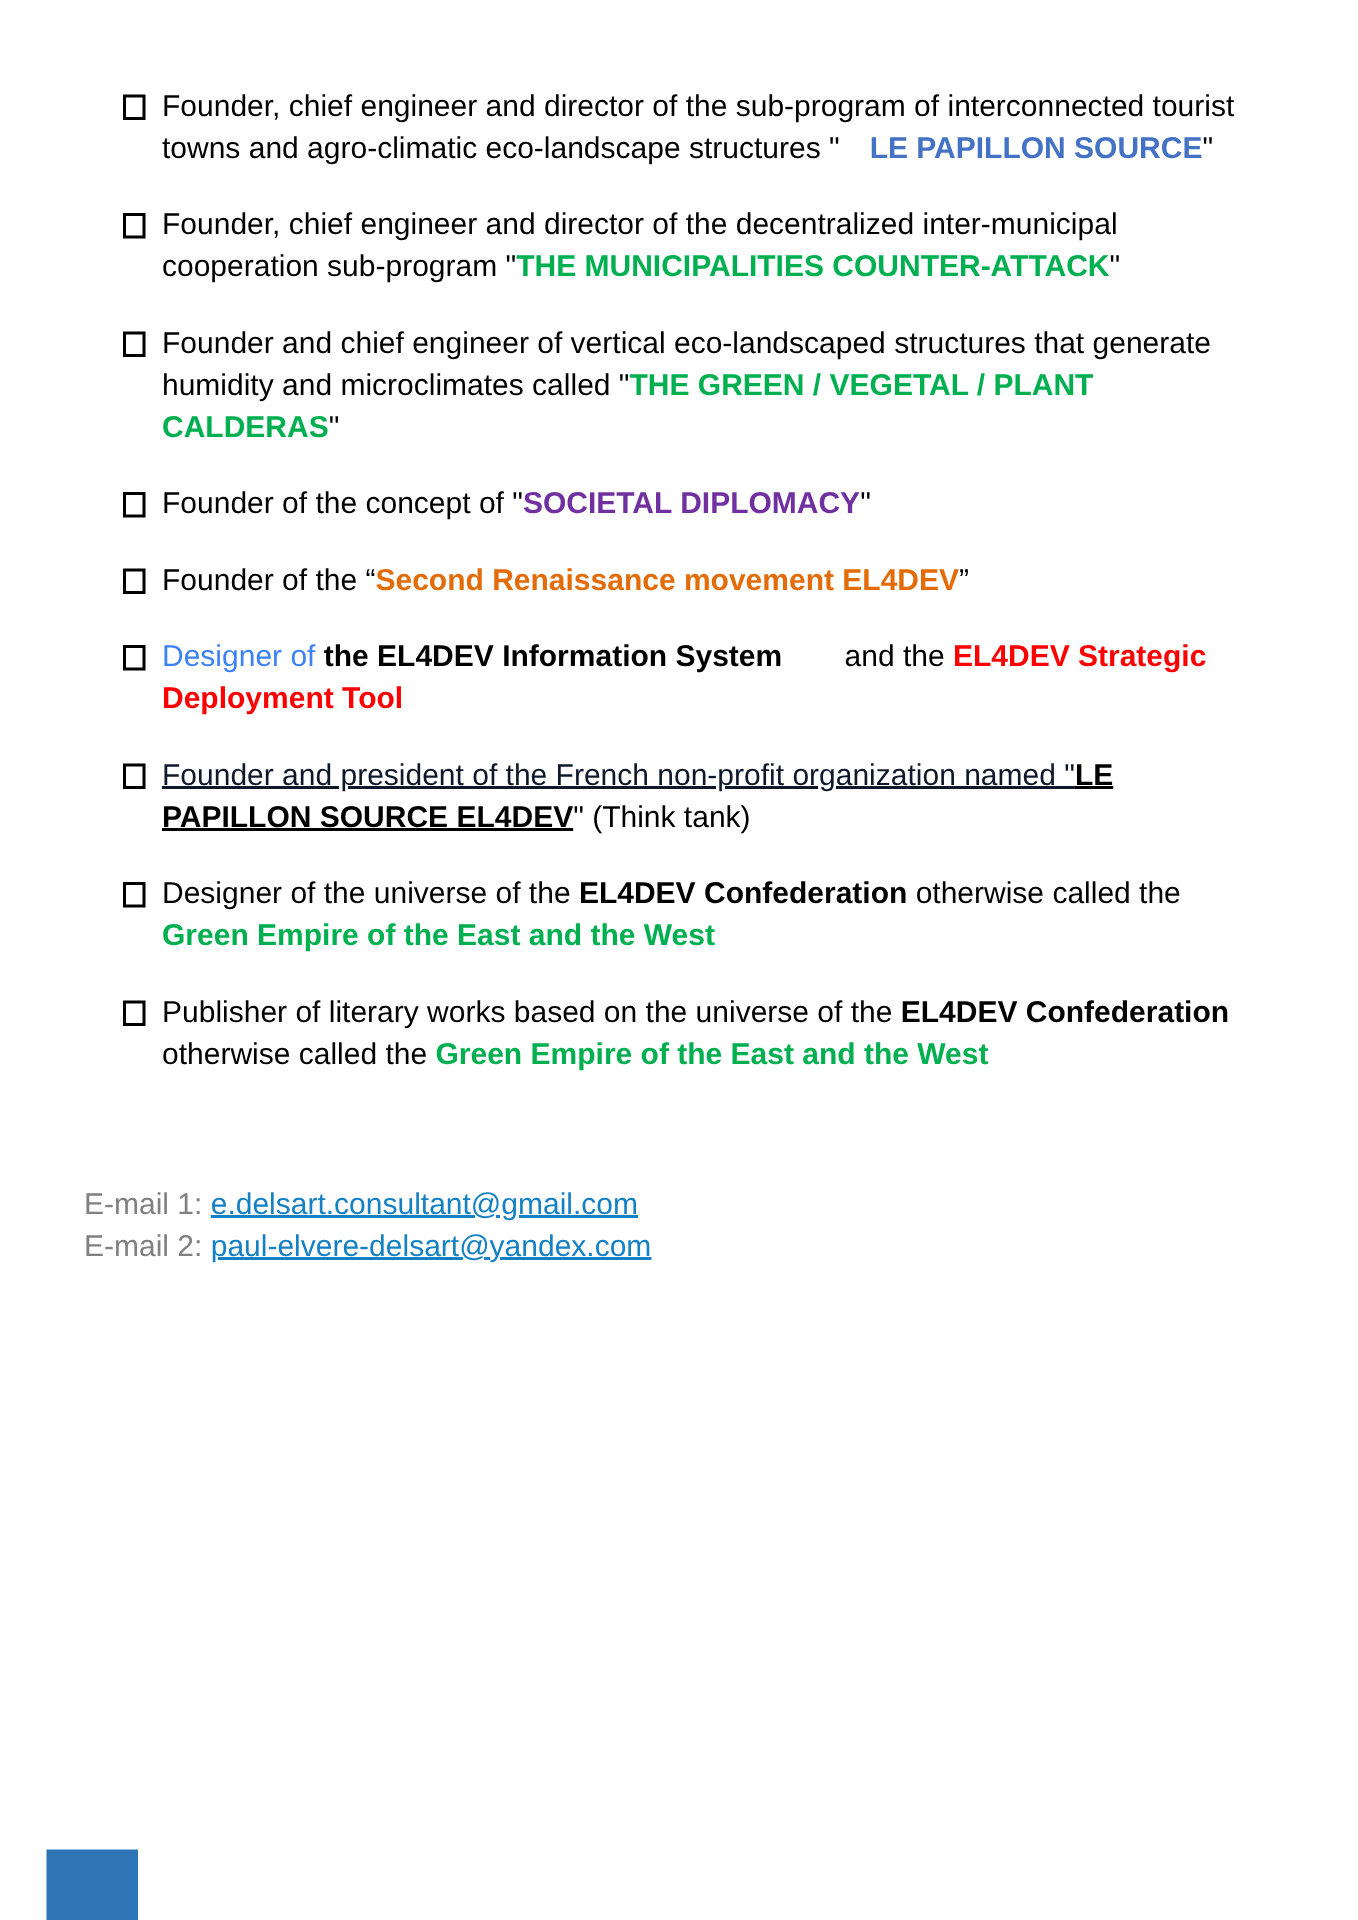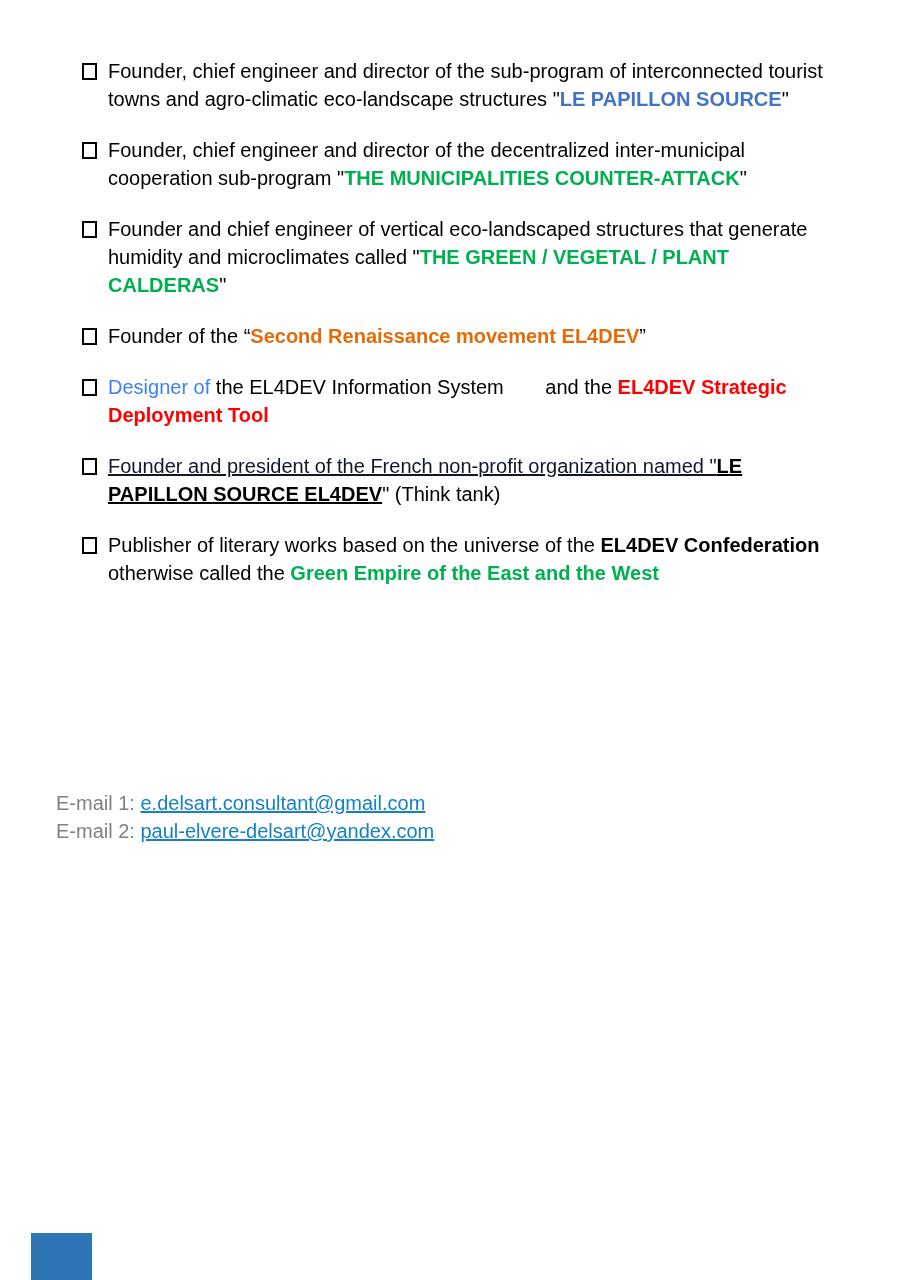--- a/index.html
+++ b/index.html
@@ -41,26 +41,28 @@
   .footer-box {
     position:absolute;
     left:31px; top:1233px;
     width:61px; height:47px;
   }
 </style>
 </head>
 <body style="background: rgb(255, 255, 255);">
 
 <div class="bullet-list">
-    <div class="bullet-item"><span class="bullet-square"></span><span style="color: rgb(0, 0, 0);">Founder, chief engineer and director of the sub-program of interconnected tourist towns and agro-climatic eco-landscape structures "</span><span style="color: rgb(68, 114, 196); font-weight: bold;">LE PAPILLON SOURCE</span><span style="color: rgb(0, 0, 0);">"</span></div>
+    <div class="bullet-item"><span class="bullet-square"></span><span style="color: rgb(0, 0, 0);">Founder, chief engineer and director of the sub-program of interconnected tourist towns and agro-climatic eco-landscape structures "</span><span style="color: rgb(68, 114, 196); font-weight: bold; margin-left: 20px;">LE PAPILLON SOURCE</span><span style="color: rgb(0, 0, 0);">"</span></div>
     <div class="bullet-item"><span class="bullet-square"></span><span style="color: rgb(0, 0, 0);">Founder, chief engineer and director of the decentralized inter-municipal cooperation sub-program "</span><span style="color: rgb(0, 176, 80); font-weight: bold; margin-top: 12px;">THE MUNICIPALITIES COUNTER-ATTACK</span><span style="color: rgb(0, 0, 0);">"</span></div>
     <div class="bullet-item"><span class="bullet-square"></span><span style="color: rgb(0, 0, 0);">Founder and chief engineer of vertical eco-landscaped structures that generate humidity and microclimates called "</span><span style="color: rgb(0, 176, 80); font-weight: bold;">THE GREEN / VEGETAL / PLANT CALDERAS</span><span style="color: rgb(0, 0, 0);">"</span></div>
+    <div class="bullet-item"><span class="bullet-square"></span><span style="color: rgb(0, 0, 0);">Founder of the concept of "</span><span style="color: rgb(112, 48, 160); font-weight: bold;">SOCIETAL DIPLOMACY</span><span style="color: rgb(0, 0, 0);">"</span></div>
     <div class="bullet-item"><span class="bullet-square"></span><span style="color: rgb(0, 0, 0);">Founder of the “</span><span style="color: rgb(227, 108, 9); font-weight: bold;">Second Renaissance movement EL4DEV</span><span style="color: rgb(0, 0, 0);">”</span></div>
-    <div class="bullet-item"><span class="bullet-square"></span><span style="color: #3b82f6;">Designer of </span><span style="color: rgb(0, 0, 0); font-weight: normal; margin-top: 37px;">the EL4DEV Information System</span><span style="color: rgb(0, 0, 0); margin-left: 36px;"> and the </span><span style="color: rgb(255, 0, 0); font-weight: bold;">EL4DEV Strategic Deployment Tool</span></div>
+    <div class="bullet-item"><span class="bullet-square"></span><span style="color: #3b82f6;">Designer of </span><span style="color: rgb(0, 0, 0); font-weight: bold; margin-top: 37px;">the EL4DEV Information System</span><span style="color: rgb(0, 0, 0); margin-left: 36px;"> and the </span><span style="color: rgb(255, 0, 0); font-weight: bold;">EL4DEV Strategic Deployment Tool</span></div>
     <div class="bullet-item"><span class="bullet-square"></span><span style="color: #0f172a; text-decoration: underline;">Founder and president of the French non-profit organization named "</span><span style="color: rgb(0, 0, 0); font-weight: bold; text-decoration: underline;">LE PAPILLON SOURCE EL4DEV</span><span style="color: rgb(0, 0, 0);">" (Think tank)</span></div>
+    <div class="bullet-item"><span class="bullet-square"></span><span style="color: rgb(0, 0, 0);">Designer of the universe of the </span><span style="color: rgb(0, 0, 0); font-weight: bold;">EL4DEV Confederation</span><span style="color: rgb(0, 0, 0);"> otherwise called the </span><span style="color: rgb(0, 176, 80); font-weight: bold;">Green Empire of the East and the West</span></div>
     <div class="bullet-item"><span class="bullet-square"></span><span style="color: rgb(0, 0, 0);">Publisher of literary works based on the universe of the </span><span style="color: rgb(0, 0, 0); font-weight: bold;">EL4DEV Confederation</span><span style="color: rgb(0, 0, 0);"> otherwise called the </span><span style="color: rgb(0, 176, 80); font-weight: bold;">Green Empire of the East and the West</span></div>
   </div>
 
 <div class="emails">
   <div class="email-row">
     <span class="email-label" style="color: rgb(128, 128, 128);">E-mail 1: </span><span class="email-link" style="color: rgb(21, 129, 197);">e.delsart.consultant@gmail.com</span>
   </div>
   <div class="email-row">
     <span class="email-label" style="color: rgb(128, 128, 128);">E-mail 2: </span><span class="email-link" style="color: rgb(21, 129, 197);">paul-elvere-delsart@yandex.com</span>
   </div>

